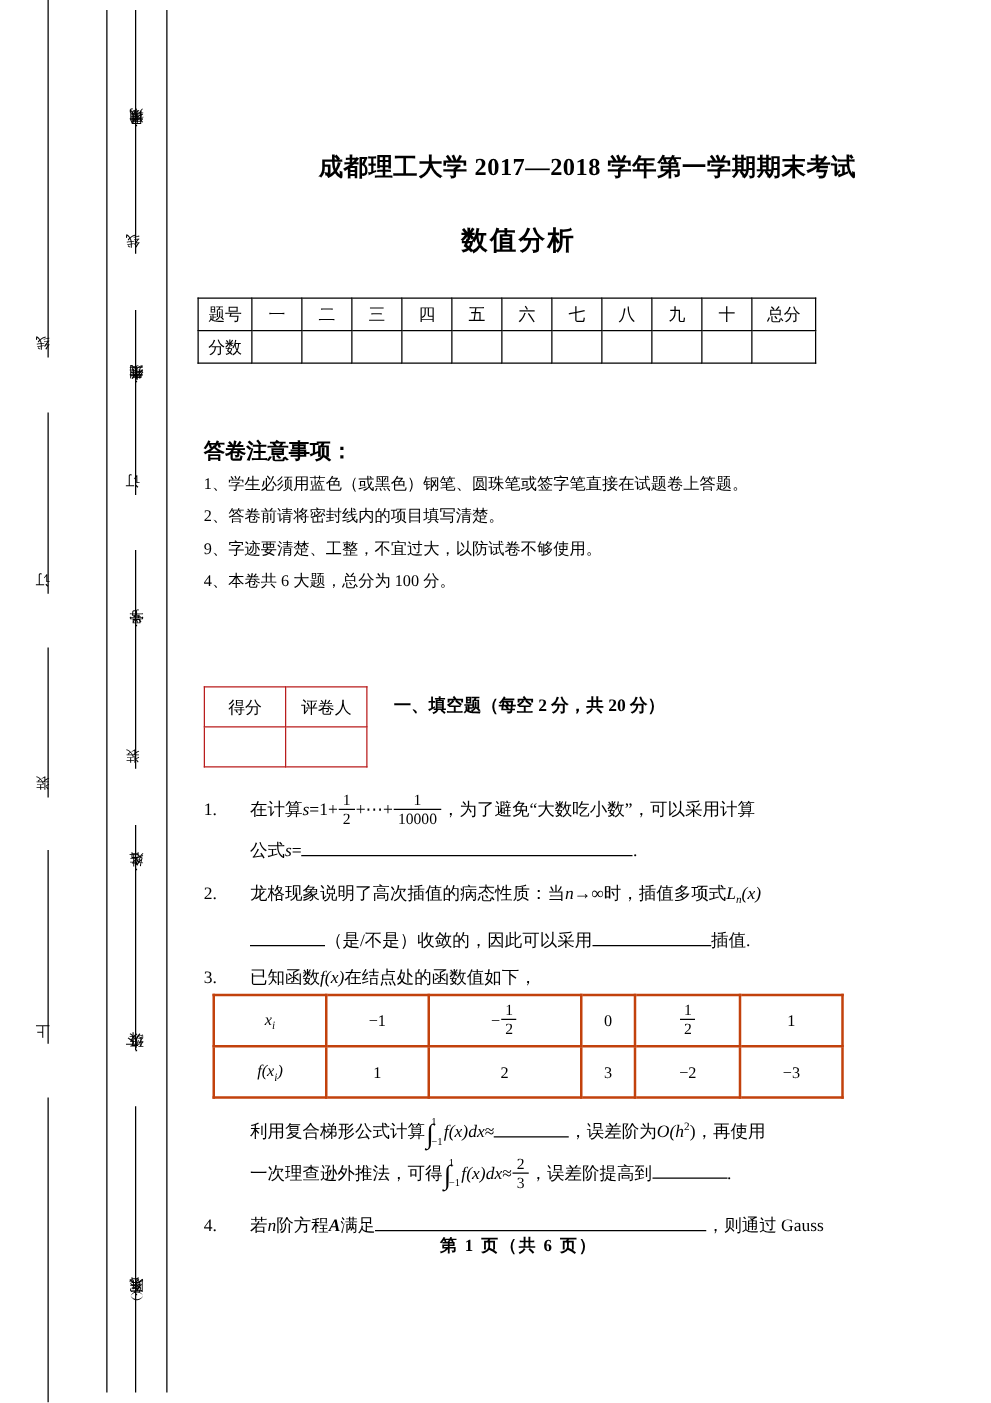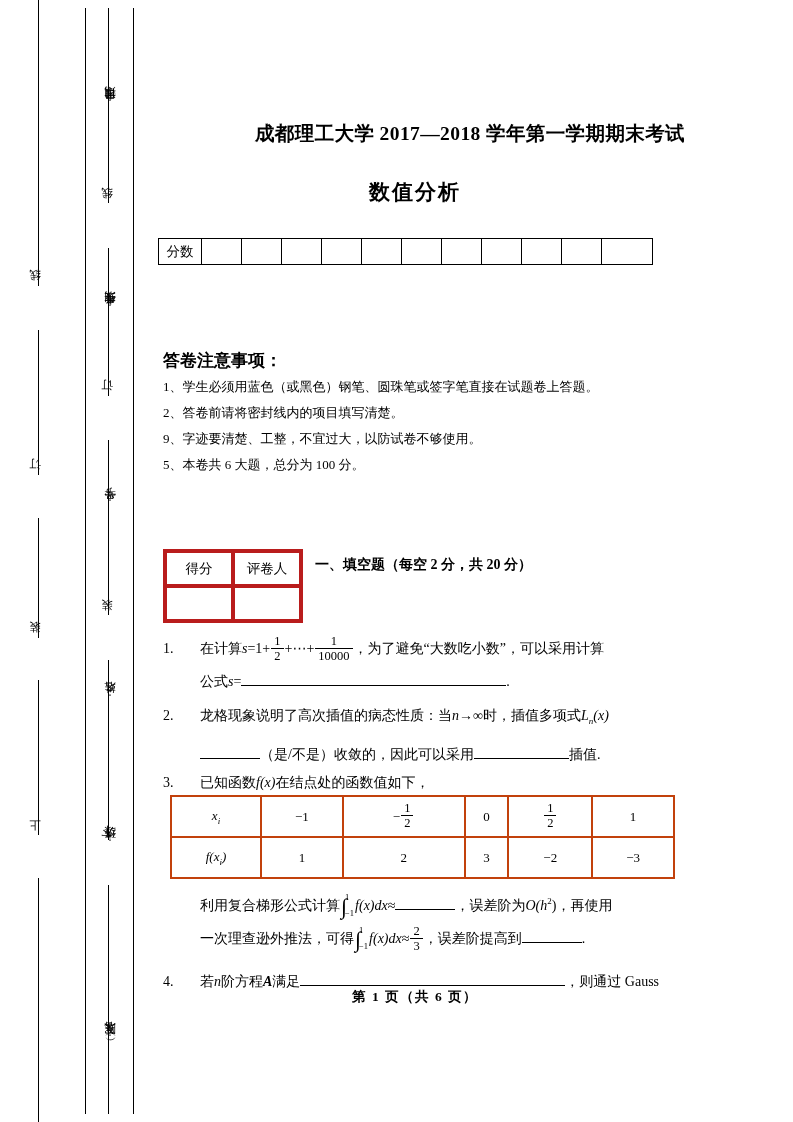--- a/index.html
+++ b/index.html
@@ -103,21 +103,21 @@
   .notes-item { white-space: nowrap; }
 
   
   .grader-box {
     position: absolute;
     left: 18px; top: 549px;
     border-collapse: collapse;
     font-size: 13.5px;
   }
   .grader-box td {
-    border: 4px solid #b91c1c;
+    border: 1px solid #b91c1c;
     width: 62px;
     height: 29px;
     text-align: center;
     vertical-align: middle;
   }
 
   .section-title {
     position: absolute;
     left: 170px; top: 556px;
     font-size: 14px;
@@ -252,20 +252,34 @@
 <div class="vtext lbl" style="left:103px; top:835px;">班级：</div>
 <div class="vtext lbl" style="left:103px; top:1030px;">院（系）名：</div>
 
 <div class="page-body">
 
   <div class="doc-title">成都理工大学 2017—2018 学年第一学期期末考试</div>
   <div class="doc-subtitle">数值分析</div>
 
   <table class="score-table">
     <tbody>
+        <tr>
+      <td class="head-cell">题号</td>
+      <td class="num-cell">一</td>
+      <td class="num-cell">二</td>
+      <td class="num-cell">三</td>
+      <td class="num-cell">四</td>
+      <td class="num-cell">五</td>
+      <td class="num-cell">六</td>
+      <td class="num-cell">七</td>
+      <td class="num-cell">八</td>
+      <td class="num-cell">九</td>
+      <td class="num-cell">十</td>
+      <td class="total-cell">总分</td>
+    </tr>
     <tr>
       <td class="head-cell">分数</td>
       <td class="num-cell"></td>
       <td class="num-cell"></td>
       <td class="num-cell"></td>
       <td class="num-cell"></td>
       <td class="num-cell"></td>
       <td class="num-cell"></td>
       <td class="num-cell"></td>
       <td class="num-cell"></td>
@@ -274,21 +288,21 @@
       <td class="total-cell"></td>
     </tr>
   </tbody>
     </table>
 
   <div class="notes">
     <div class="notes-title">答卷注意事项：</div>
     <div class="notes-item">1、学生必须用蓝色（或黑色）钢笔、圆珠笔或签字笔直接在试题卷上答题。</div>
     <div class="notes-item">2、答卷前请将密封线内的项目填写清楚。</div>
     <div class="notes-item">9、字迹要清楚、工整，不宜过大，以防试卷不够使用。</div>
-    <div class="notes-item">5、本卷共 6 大题，总分为 100 分。</div>
+    <div class="notes-item">4、本卷共 6 大题，总分为 100 分。</div>
   </div>
 
   <table class="grader-box">
     <tbody>
         <tr>
       <td>得分</td>
       <td>评卷人</td>
     </tr>
     <tr>
       <td></td>

